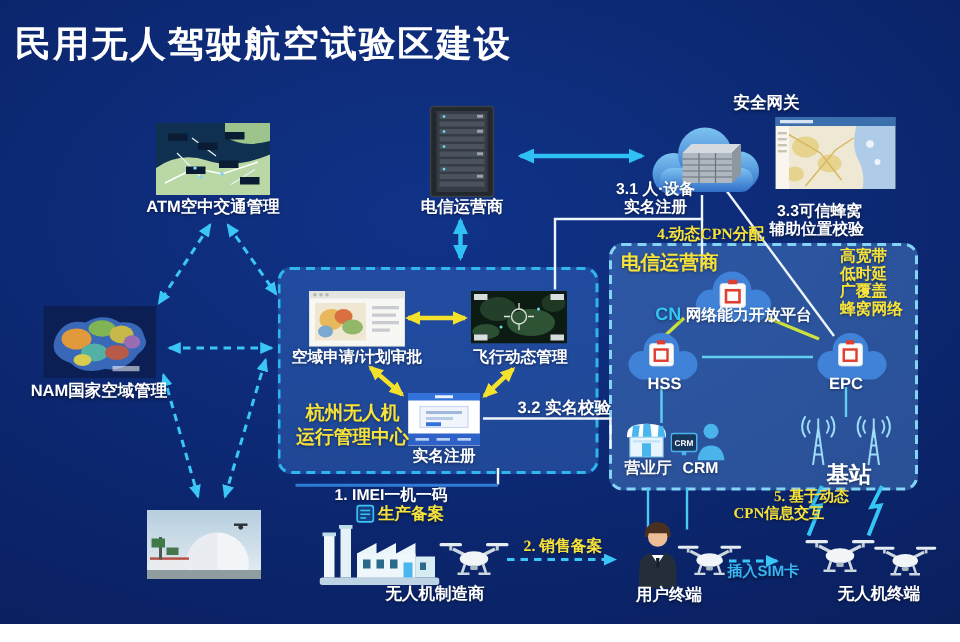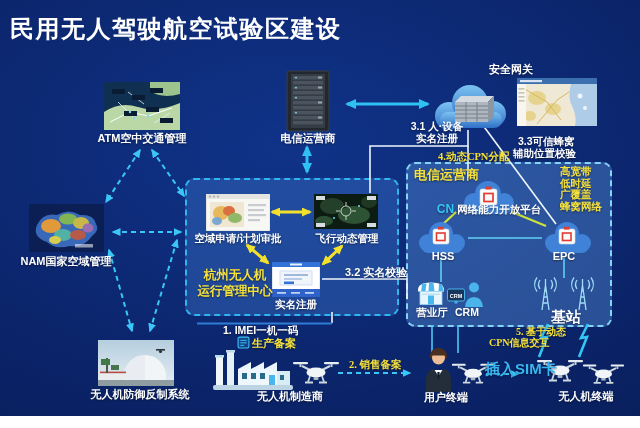--- a/index.html
+++ b/index.html
@@ -454,21 +454,20 @@
 
   <svg class="icon" style="left:237px;top:336px" width="13" height="13" viewBox="0 0 12 12">
     <rect x="1" y="1" width="10" height="10" rx="1.5" fill="rgba(60,195,243,.18)" stroke="#3cc3f3" stroke-width="1"></rect>
     <path d="M3,4 H9 M3,6.3 H9 M3,8.6 H6.5" stroke="#3cc3f3" stroke-width="0.9"></path>
   </svg>
 
   <div class="lbl ctr" style="left:142px;top:132px">ATM空中交通管理</div>
   <div class="lbl ctr" style="left:308px;top:132px">电信运营商</div>
   <div class="lbl ctr" style="left:511px;top:63px">安全网关</div>
   <div class="lbl ctr" style="left:66px;top:255px">NAM国家空域管理</div>
-  <div class="lbl ctr" style="left:140px;top:388px">无人机防御反制系统</div>
   <div class="lbl ctr" style="left:290px;top:390px">无人机制造商</div>
   <div class="lbl ctr" style="left:446px;top:391px">用户终端</div>
   <div class="lbl ctr" style="left:586px;top:390px">无人机终端</div>
 
   <div class="lbl ctr" style="left:238px;top:232px;font-size:10.5px">空域申请/计划审批</div>
   <div class="lbl ctr" style="left:347px;top:232px;font-size:10.5px">飞行动态管理</div>
   <div class="lbl ctr yel" style="left:235px;top:268px;font-size:12.5px;line-height:1.25">
     <div>杭州无人机</div>
     <div>运行管理中心</div>
   </div>
@@ -495,17 +494,17 @@
     <div>3.1 人·设备</div>
     <div>实名注册</div>
   </div>
   <div class="lbl yel" style="left:438px;top:151px;font-size:10.5px">4.动态CPN分配</div>
   <div class="lbl" style="left:518px;top:135px;font-size:10.5px">3.3可信蜂窝</div>
   <div class="lbl" style="left:513px;top:147px;font-size:10.5px">辅助位置校验</div>
   <div class="lbl" style="left:345px;top:266px">3.2 实名校验</div>
   <div class="lbl" style="left:223px;top:324px;font-size:10.5px">1. IMEI一机一码</div>
   <div class="lbl yel" style="left:252px;top:337px">生产备案</div>
   <div class="lbl yel" style="left:349px;top:359px;font-size:10.5px">2. 销售备案</div>
-  <div class="lbl blu" style="left:485px;top:360px;font-size:15px">插入SIM卡</div>
+  <div class="lbl blu" style="left:485px;top:376px;font-size:10px">插入SIM卡</div>
   <div class="lbl yel" style="left:516px;top:326px;font-size:10px">5. 基于动态</div>
   <div class="lbl yel" style="left:489px;top:337px;font-size:10px">CPN信息交互</div>
 
 </div>
 
 </body></html>

